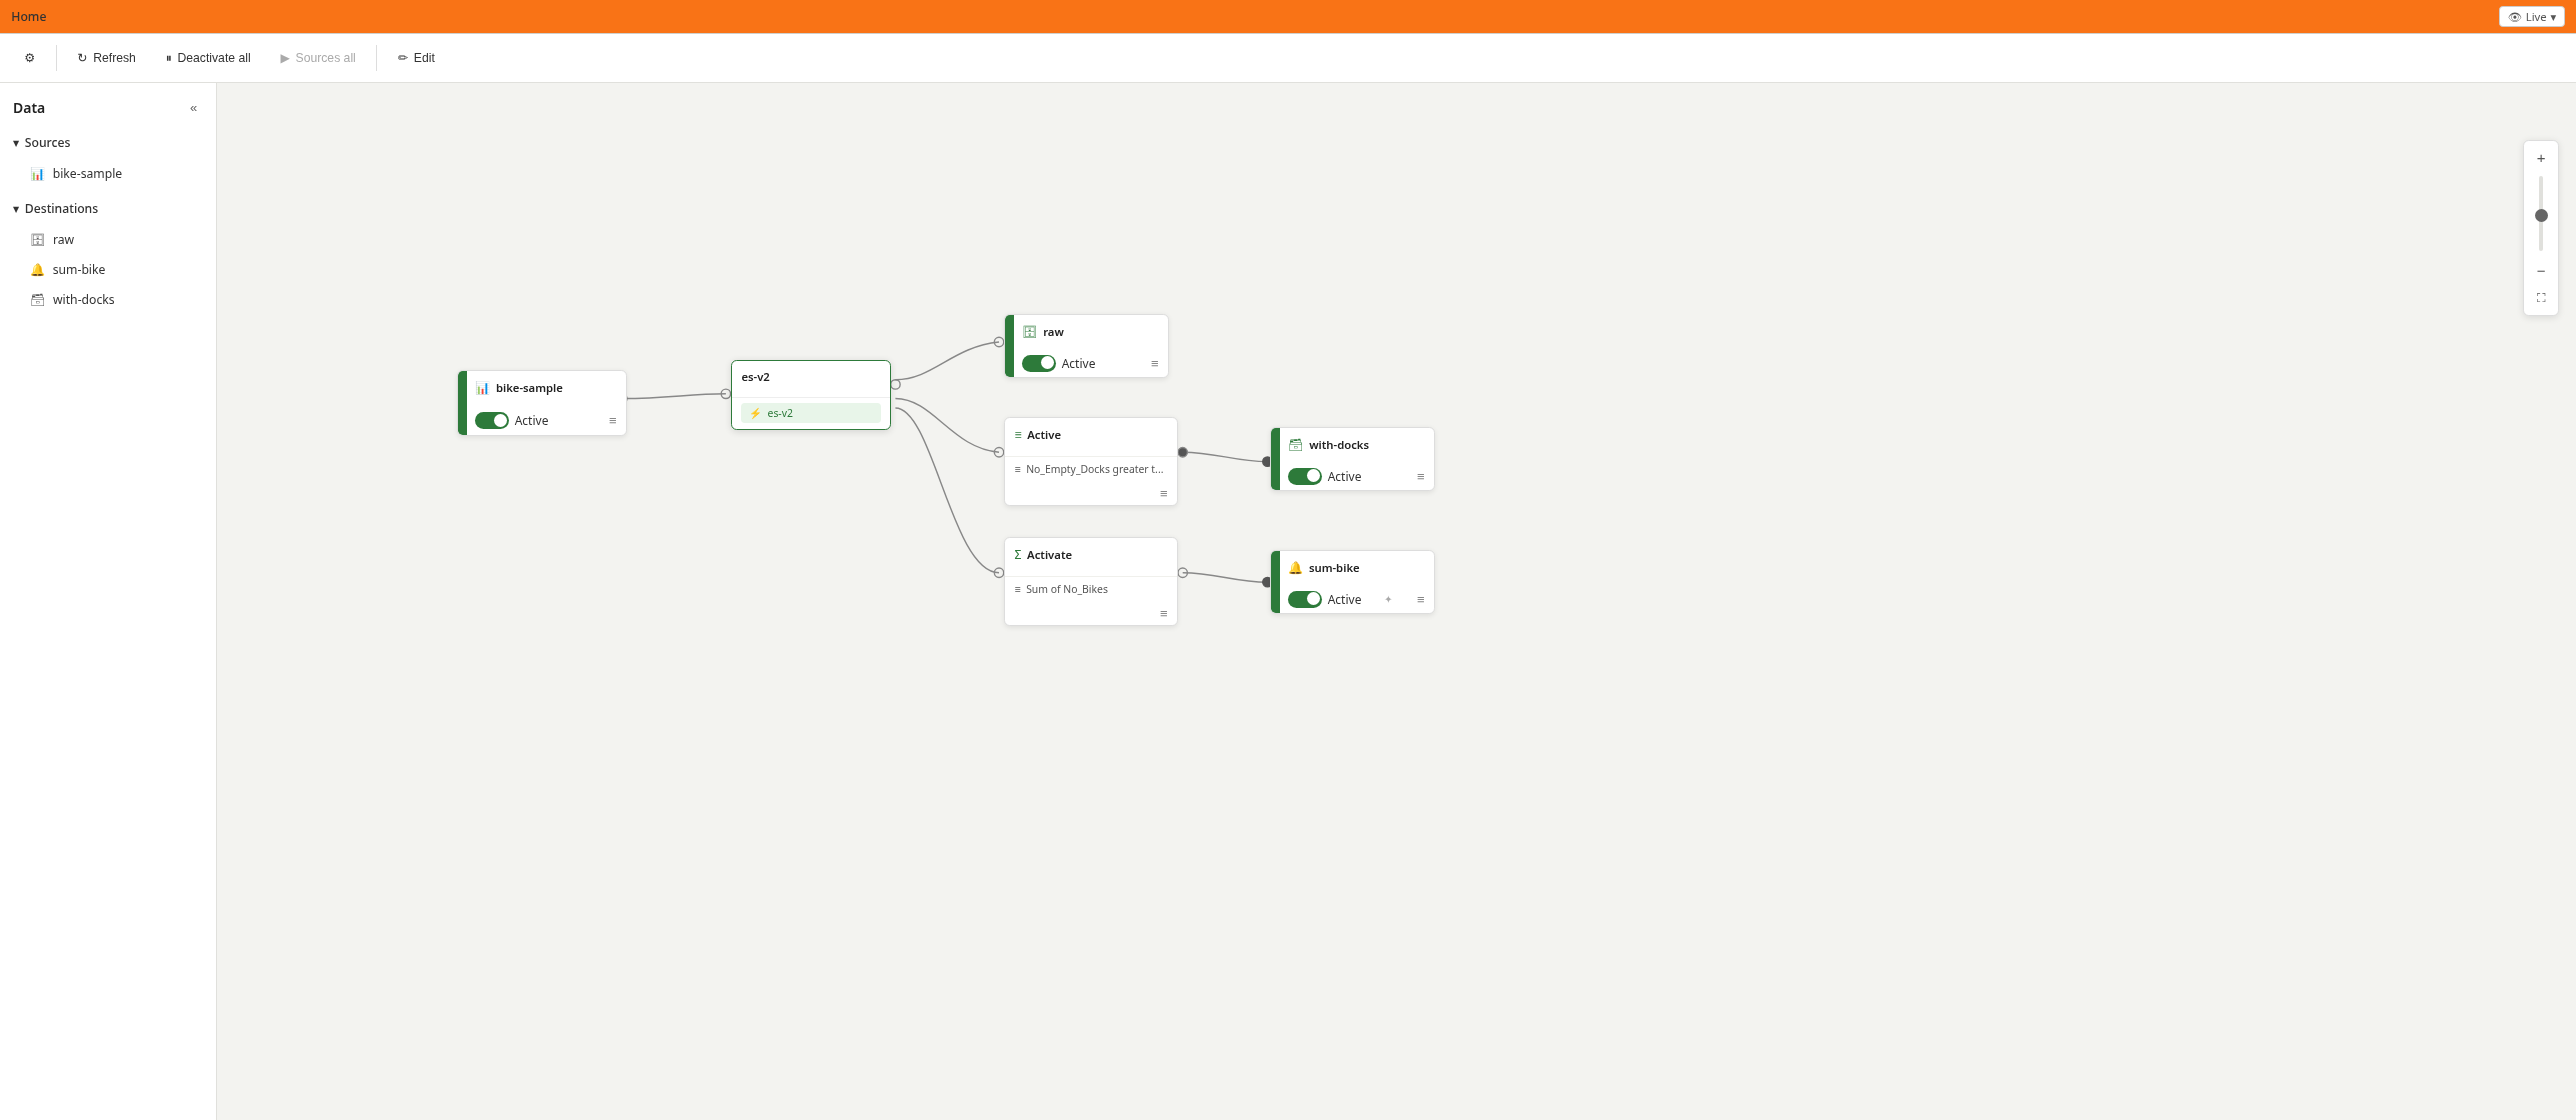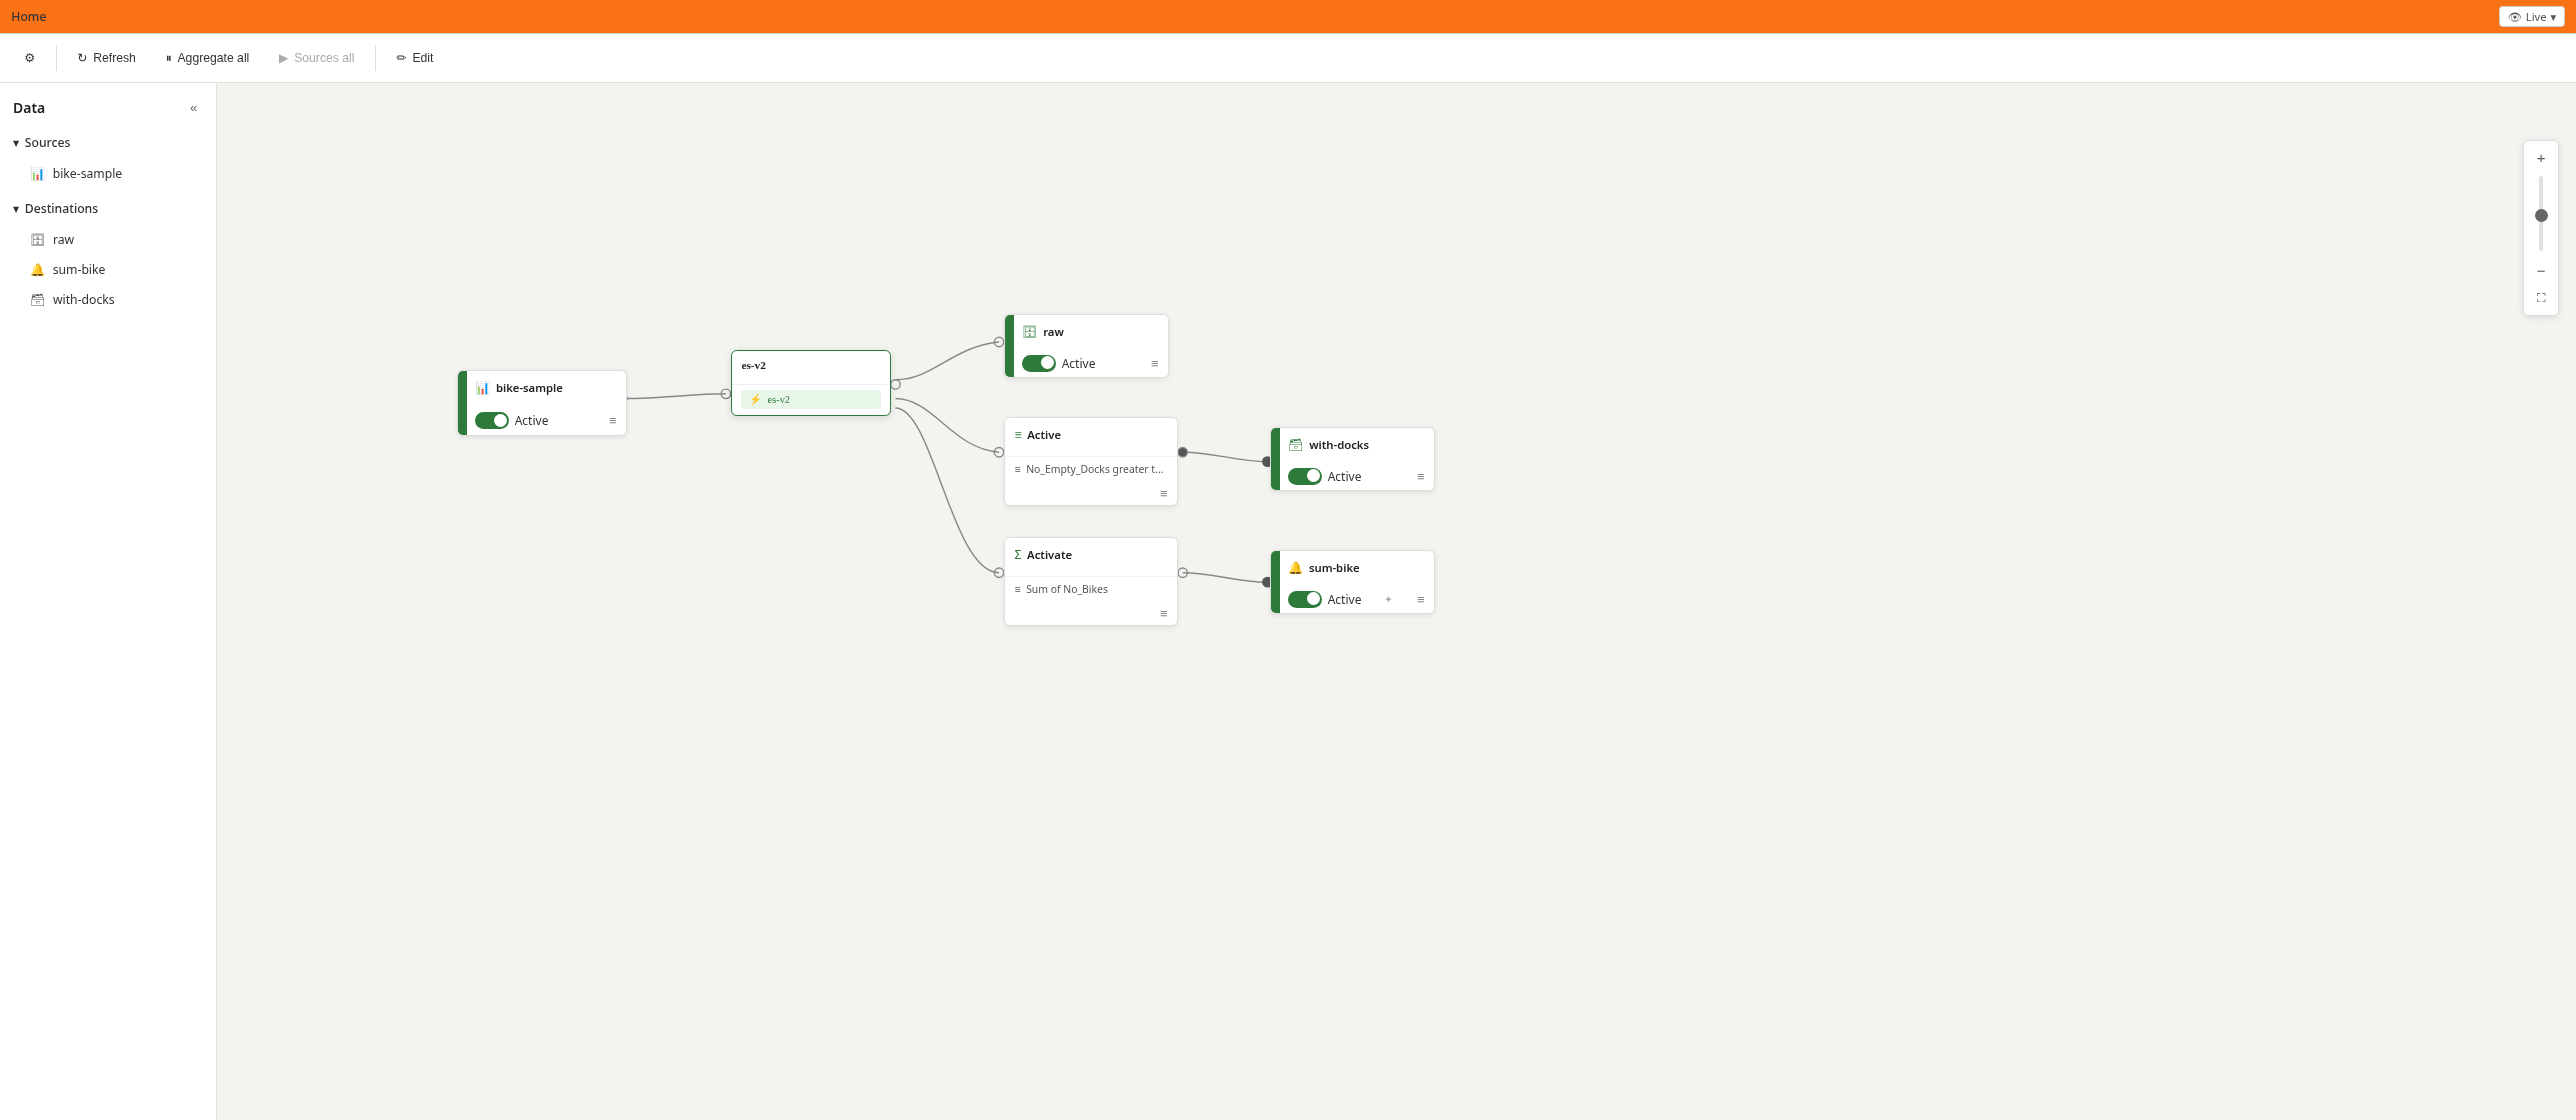--- a/index.html
+++ b/index.html
@@ -335,21 +335,21 @@
   <button class="toolbar-btn">
     <span>⚙</span>
   </button>
   <div class="toolbar-divider"></div>
   <button class="toolbar-btn">
     <span>↻</span>
     <span>Refresh</span>
   </button>
   <button class="toolbar-btn">
     <span>⏸</span>
-    <span>Aggregate all</span>
+    <span>Deactivate all</span>
   </button>
   <button class="toolbar-btn disabled">
     <span>▶</span>
     <span>Sources all</span>
   </button>
   <div class="toolbar-divider"></div>
   <button class="toolbar-btn">
     <span>✏</span>
     <span>Edit</span>
   </button>
@@ -432,21 +432,21 @@
       </div>
       <div class="node-footer">
         <div class="toggle-container">
           <div class="toggle"></div>
           <span class="toggle-label">Active</span>
         </div>
         <button class="node-menu-btn">≡</button>
       </div>
     </div>
 
-    <div class="node-es" style="left: 514px; top: 267px; font-family: Liberation Serif, serif;">
+    <div class="node-es" style="left: 514px; top: 277px;">
       <div class="node-header">
         <div class="node-title-row">
           <span class="node-title">es-v2</span>
         </div>
       </div>
       <div class="node-body">
         <div class="node-es-tag">
           <span>⚡</span>
           <span>es-v2</span>
         </div>

